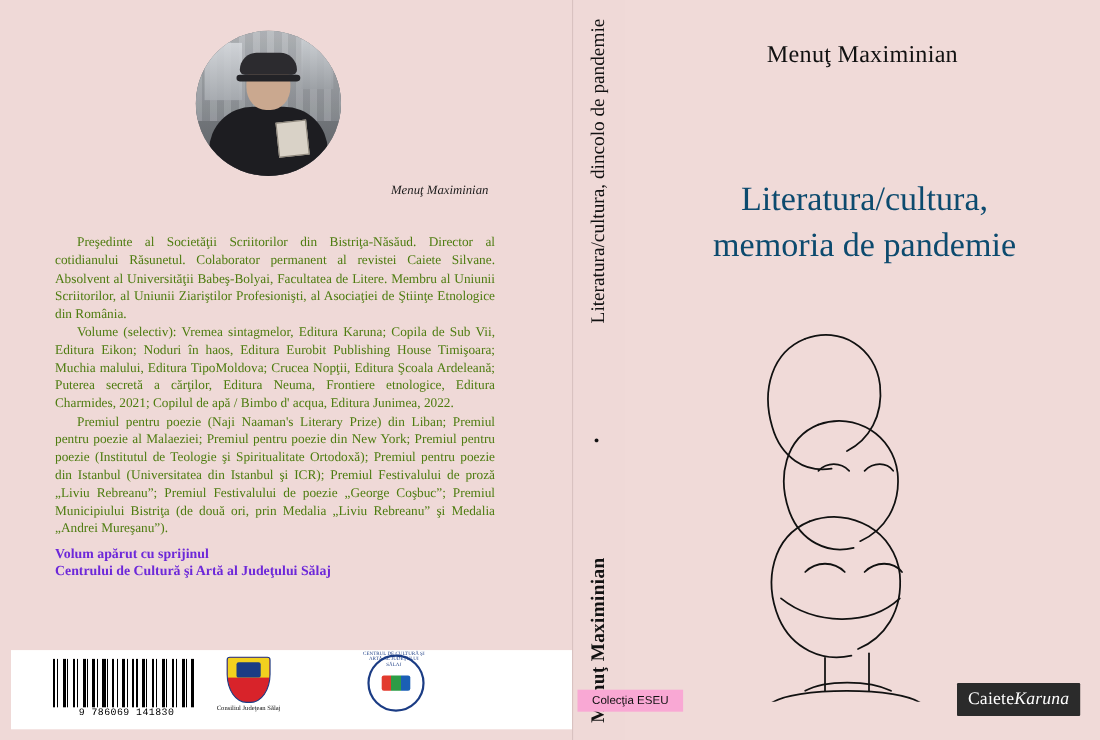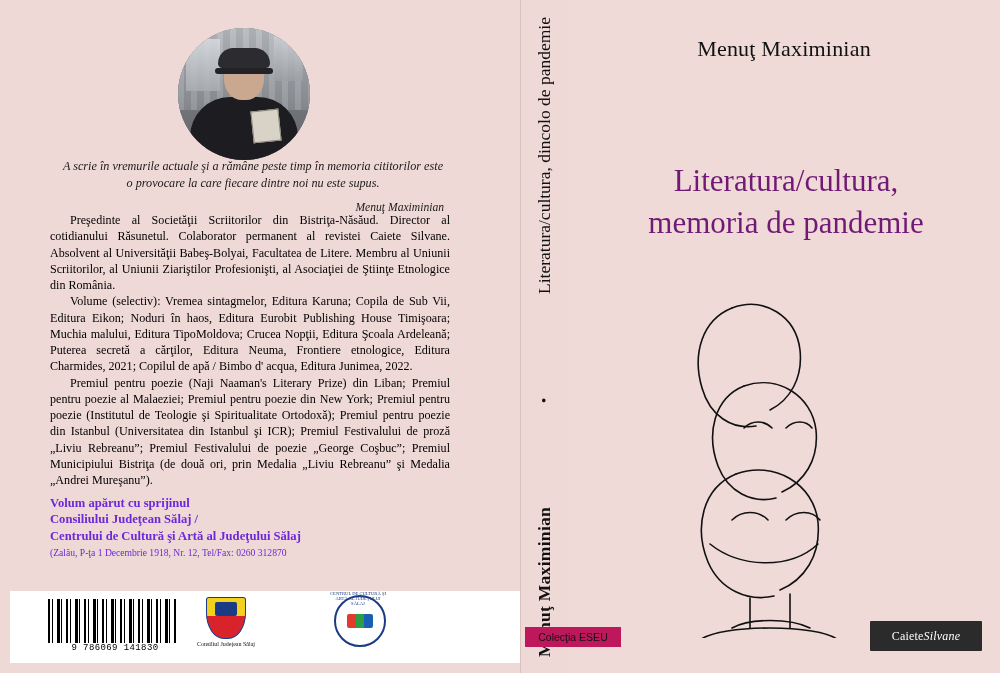--- a/index.html
+++ b/index.html
@@ -117,21 +117,21 @@
     font-style: italic;
     font-size: 11.6px;
   }
   .bio {
     position: absolute;
     left: 50px; top: 212px;
     width: 400px;
     font-size: 12.1px;
     line-height: 1.345;
     text-align: justify;
-    color: #000000;
+    color: #4d7c0f;
   }
   .bio p { margin: 0; text-indent: 20px; }
 
   .support {
     position: absolute;
     left: 50px; top: 495px;
     width: 400px;
     color: #6d28d9;
   }
   .support-title {
@@ -276,49 +276,49 @@
     color: #111111;
     letter-spacing: .2px;
   }
   .front-title {
     position: absolute;
     left: 588px; top: 160px;
     width: 396px;
     text-align: center;
     font-size: 31px;
     line-height: 1.34;
-    color: #701a75;
+    color: #0c4a6e;
   }
 
   
   .collection-badge {
     position: absolute;
     left: 525px; bottom: 26px;
     width: 96px; height: 20px;
-    background: #be185d;
+    background: #f9a8d4;
     color: #111;
     font-size: 10.5px;
     display: flex;
     align-items: center;
     justify-content: center;
     font-family: "Liberation Sans", sans-serif;
   }
 
   
   .publisher {
     position: absolute;
     right: 18px; bottom: 22px;
     width: 112px; height: 30px;
     background: #2b2b2b;
     color: #ffffff;
     display: flex;
     align-items: center;
     justify-content: center;
     font-family: "Liberation Serif", serif;
-    font-size: 12px;
+    font-size: 16px;
     letter-spacing: .2px;
     border-radius: 1px;
   }
   .publisher i { font-style: italic; }
 
   .faces-svg {
     position: absolute;
     left: 640px; top: 268px;
   }
 </style>
@@ -335,35 +335,32 @@
       <div class="photo-window"></div>
       <div class="photo-window2"></div>
       <div class="photo-body"></div>
       <div class="photo-head"></div>
       <div class="photo-hat"></div>
       <div class="photo-hat-brim"></div>
       <div class="photo-book"></div>
     </div>
 
     <div class="epigraph">
-      <div>A scrie în vremurile actuale şi a rămâne peste timp în memoria cititorilor este o provocare la care fiecare dintre noi nu este supus.</div>
       <div class="epigraph-sig">Menuţ Maximinian</div>
     </div>
 
     <div class="bio">
       <p>Preşedinte al Societăţii Scriitorilor din Bistriţa-Năsăud. Director al cotidianului Răsunetul. Colaborator permanent al revistei Caiete Silvane. Absolvent al Universităţii Babeş-Bolyai, Facultatea de Litere. Membru al Uniunii Scriitorilor, al Uniunii Ziariştilor Profesionişti, al Asociaţiei de Ştiinţe Etnologice din România.</p>
       <p>Volume (selectiv): Vremea sintagmelor, Editura Karuna; Copila de Sub Vii, Editura Eikon; Noduri în haos, Editura Eurobit Publishing House Timişoara; Muchia malului, Editura TipoMoldova; Crucea Nopţii, Editura Şcoala Ardeleană; Puterea secretă a cărţilor, Editura Neuma, Frontiere etnologice, Editura Charmides, 2021; Copilul de apă / Bimbo d' acqua, Editura Junimea, 2022.</p>
       <p>Premiul pentru poezie (Naji Naaman's Literary Prize) din Liban; Premiul pentru poezie al Malaeziei; Premiul pentru poezie din New York; Premiul pentru poezie (Institutul de Teologie şi Spiritualitate Ortodoxă); Premiul pentru poezie din Istanbul (Universitatea din Istanbul şi ICR); Premiul Festivalului de proză „Liviu Rebreanu”; Premiul Festivalului de poezie „George Coşbuc”; Premiul Municipiului Bistriţa (de două ori, prin Medalia „Liviu Rebreanu” şi Medalia „Andrei Mureşanu”).</p>
     </div>
 
     <div class="support">
       <div class="support-title">Volum apărut cu sprijinul</div>
-      <div class="support-title">Consiliului Judeţean Sălaj /</div>
       <div class="support-title">Centrului de Cultură şi Artă al Judeţului Sălaj</div>
-      <div class="support-sub">(Zalău, P-ţa 1 Decembrie 1918, Nr. 12, Tel/Fax: 0260 312870</div>
     </div>
 
     <div class="bottom-strip">
       <div class="barcode"></div>
       <div class="barcode-num">9 786069 141830</div>
 
       <div class="logo-shield">
         <div class="shield-shape"></div>
       </div>
       <div class="logo-caption">Consiliul Judeţean Sălaj</div>
@@ -421,16 +418,16 @@
 
       <path d="M60 372 C80 356 180 356 198 372"></path>
     </g>
     <rect x="44" y="372" width="170" height="12" fill="#111111"></rect>
   </svg>
 
   <div class="collection-badge">Colecţia ESEU</div>
 
   <div class="publisher">
     <span>Caiete</span>
-      <i>Silvane</i>
+      <i>Karuna</i>
   </div>
 
 </div>
 
 </body></html>

